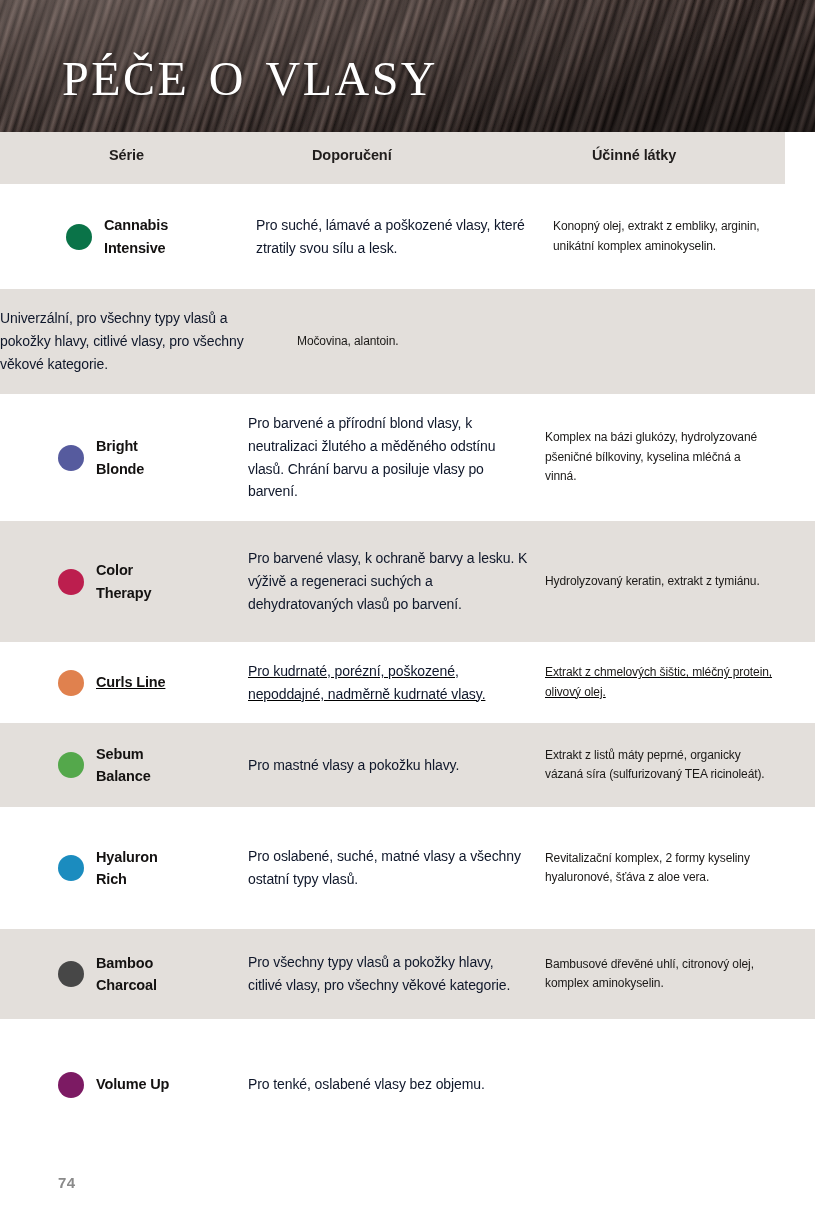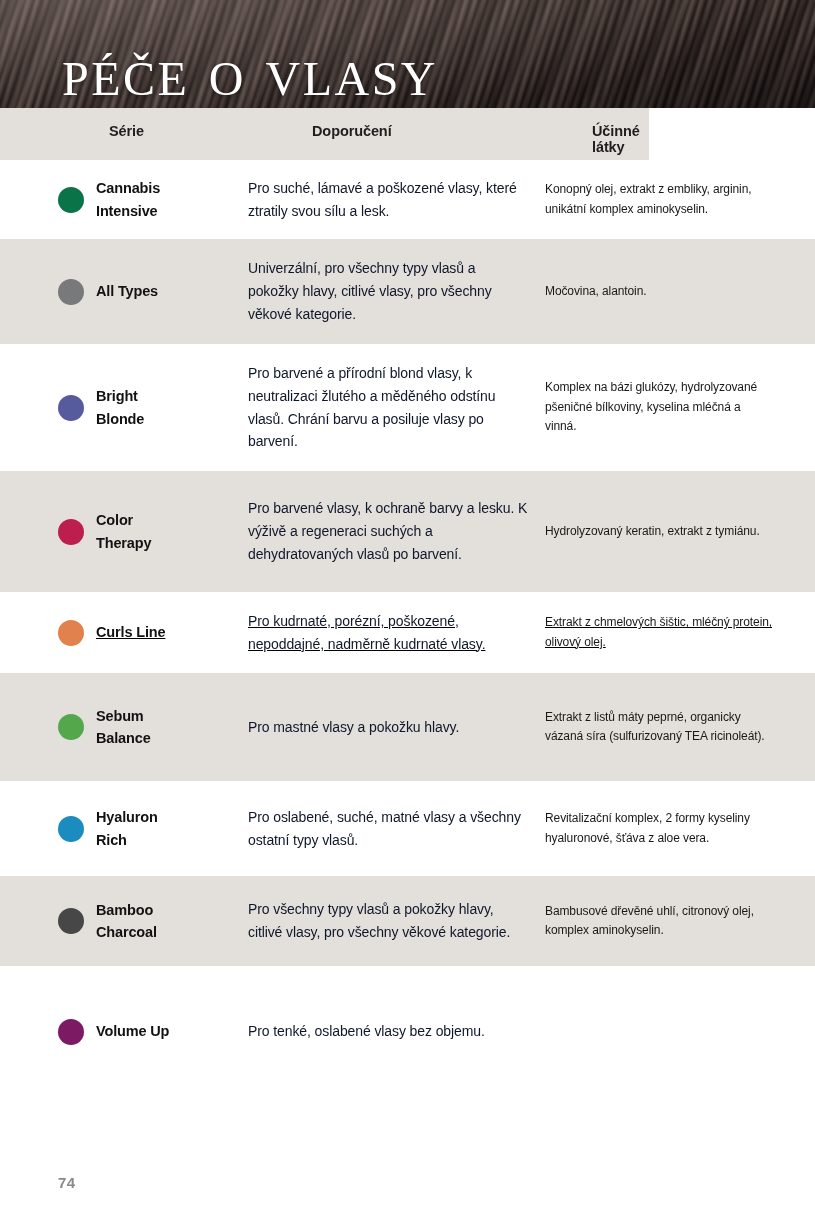--- a/index.html
+++ b/index.html
@@ -7,21 +7,21 @@
     width:815px; height:1211px;
     background:#ffffff;
     font-family:"Liberation Sans", sans-serif;
     -webkit-font-smoothing:antialiased;
   }
   .page { position:relative; width:815px; height:1211px; overflow:hidden; background:#fff; }
 
   
   .hero {
     position:relative;
-    width:815px; height:108px;
+    width:815px; height:132px;
     overflow:hidden;
     background:#4a3c38;
   }
   .hero .tex, .hero .tex2, .hero .tex3, .hero .tex4 {
     position:absolute; inset:-40% -20%;
   }
   
   .hero .tex {
     background:
       repeating-linear-gradient(108deg,
@@ -68,21 +68,21 @@
     font-variant:small-caps;
     text-transform:lowercase;
     white-space:nowrap;
     text-shadow:0 1px 5px rgba(0,0,0,0.45);
     z-index:4;
   }
 
   
   .thead {
     position:relative;
-    width:649px; height:52px;
+    width:785px; height:52px;
     background:#e3dfdb;
   }
   .thead .th {
     position:absolute;
     top:15px;
     font-size:14.5px;
     font-weight:bold;
     color:#201d1c;
     letter-spacing:-0.1px;
   }
@@ -163,34 +163,30 @@
     <div class="hero-title">Péče o vlasy</div>
   </div>
 
   <div class="thead">
     <div class="th th-serie">Série</div>
     <div class="th th-dopo">Doporučení</div>
     <div class="th th-ucinne">Účinné látky</div>
   </div>
 
   <div id="rows-container">
-      <div class="row" style="height: 79px;">
+      <div class="row" style="height: 105px; padding-left: 8px;">
         <div class="cell-serie">
           <div class="dot" style="background: rgb(10, 115, 72);"></div>
           <div class="serie-name">Cannabis
 Intensive</div>
         </div>
         <div class="cell-dopo">Pro suché, lámavé a poškozené vlasy, které ztratily svou sílu a lesk.</div>
         <div class="cell-ucinne">Konopný olej, extrakt z embliky, arginin, unikátní komplex aminokyselin.</div>
       </div>
       <div class="row alt" style="height: 105px;">
-        <div class="cell-serie">
-          <div class="dot" style="background: rgb(119, 121, 123);"></div>
-          <div class="serie-name">All Types</div>
-        </div>
         <div class="cell-dopo">Univerzální, pro všechny typy vlasů a pokožky hlavy, citlivé vlasy, pro všechny věkové kategorie.</div>
         <div class="cell-ucinne">Močovina, alantoin.</div>
       </div>
       <div class="row" style="height: 127px;">
         <div class="cell-serie">
           <div class="dot" style="background: rgb(86, 91, 158);"></div>
           <div class="serie-name">Bright
 Blonde</div>
         </div>
         <div class="cell-dopo">Pro barvené a přírodní blond vlasy, k neutralizaci žlutého a měděného odstínu vlasů. Chrání barvu a posiluje vlasy po barvení.</div>
@@ -206,30 +202,30 @@
         <div class="cell-ucinne">Hydrolyzovaný keratin, extrakt z tymiánu.</div>
       </div>
       <div class="row" style="height: 81px; text-decoration: underline;">
         <div class="cell-serie">
           <div class="dot" style="background: rgb(224, 129, 78);"></div>
           <div class="serie-name">Curls Line</div>
         </div>
         <div class="cell-dopo">Pro kudrnaté, porézní, poškozené, nepoddajné, nadměrně kudrnaté vlasy.</div>
         <div class="cell-ucinne">Extrakt z chmelových šištic, mléčný protein, olivový olej.</div>
       </div>
-      <div class="row alt" style="height: 108px;">
+      <div class="row alt" style="height: 84px;">
         <div class="cell-serie">
           <div class="dot" style="background: rgb(84, 168, 75);"></div>
           <div class="serie-name">Sebum
 Balance</div>
         </div>
         <div class="cell-dopo">Pro mastné vlasy a pokožku hlavy.</div>
         <div class="cell-ucinne">Extrakt z listů máty peprné, organicky vázaná síra (sulfurizovaný TEA ricinoleát).</div>
       </div>
-      <div class="row" style="height: 95px;">
+      <div class="row" style="height: 122px;">
         <div class="cell-serie">
           <div class="dot" style="background: rgb(27, 140, 191);"></div>
           <div class="serie-name">Hyaluron
 Rich</div>
         </div>
         <div class="cell-dopo">Pro oslabené, suché, matné vlasy a všechny ostatní typy vlasů.</div>
         <div class="cell-ucinne">Revitalizační komplex, 2 formy kyseliny hyaluronové, šťáva z aloe vera.</div>
       </div>
       <div class="row alt" style="height: 90px;">
         <div class="cell-serie">

